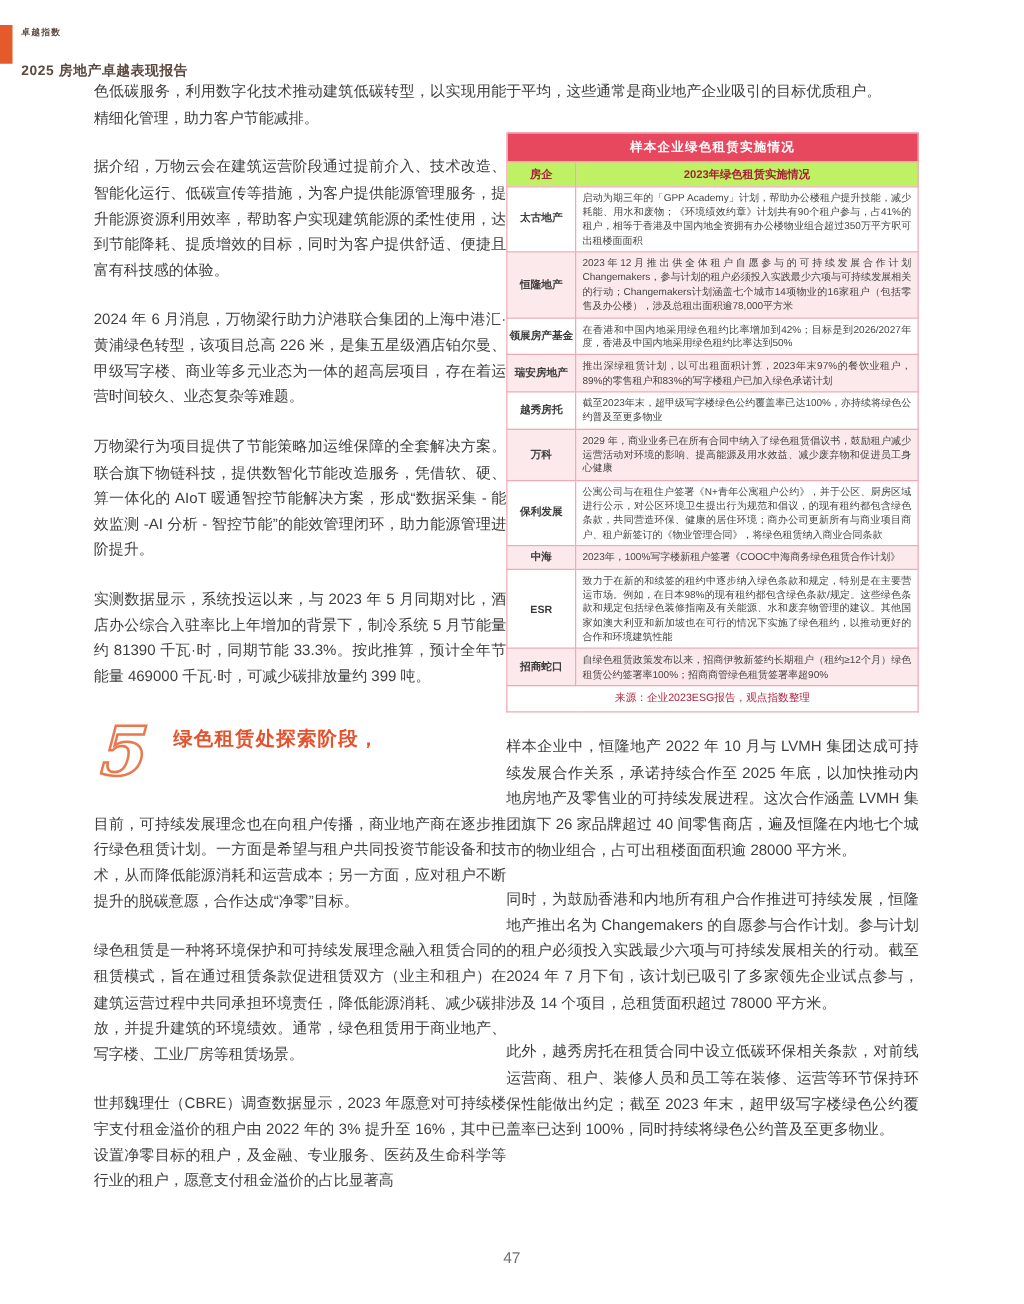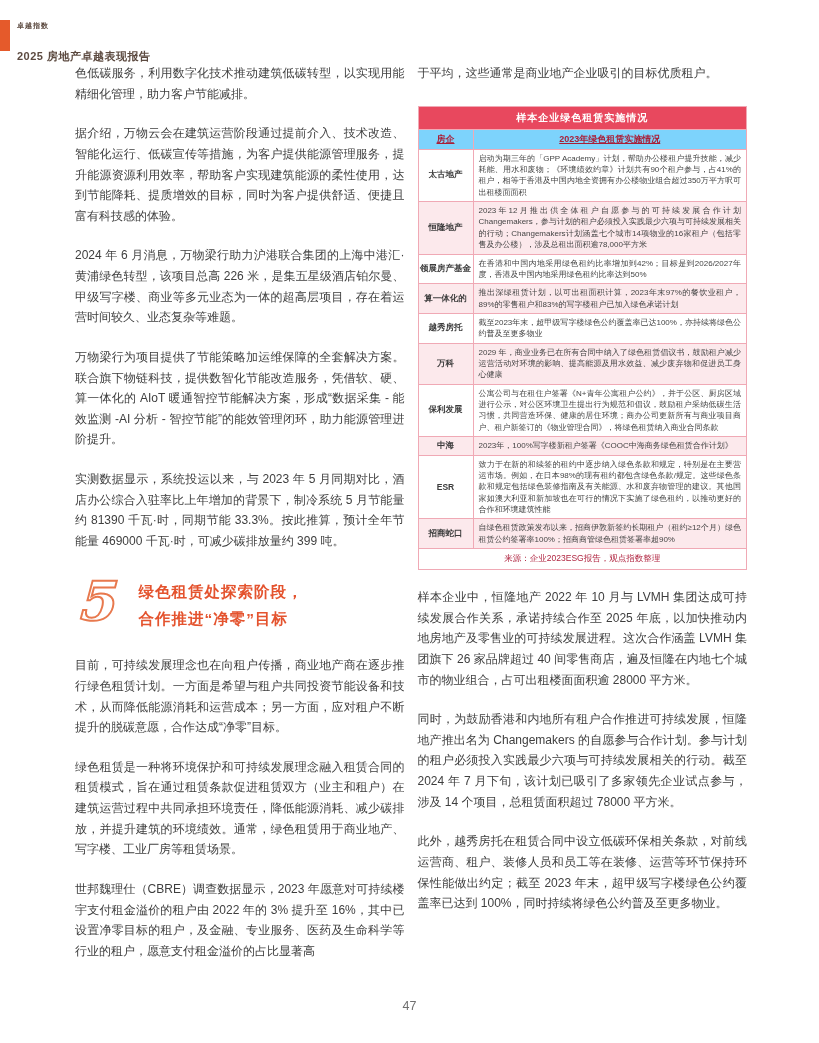--- a/index.html
+++ b/index.html
@@ -9,41 +9,41 @@
     font-family:"Liberation Sans","DejaVu Sans",sans-serif;
   }
   
   .brand { position:absolute; top:20px; left:0; display:flex; align-items:flex-start; }
   .brand-bar { width:10px; height:31px; background:#e55a2b; }
   .brand-text { margin-left:7px; color:#5c4a40; padding-top:1px; }
   .brand-small { font-size:7px; font-weight:bold; letter-spacing:1px; }
   .brand-title { font-size:11px; font-weight:bold; margin-top:18px; letter-spacing:0.5px; }
 
   
-  .columns { position:absolute; top:63px; left:75px; width:672px; display:flex; gap:13px; }
+  .columns { position:absolute; top:63px; left:75px; width:672px; display:flex; }
   .col { width:330px; }
   p.body {
     font-size:12px; line-height:1.72; color:#3e3e3e;
     text-align:justify; margin-bottom:19px;
   }
 
   
   .section-head { display:flex; align-items:flex-start; margin:24px 0 22px 6px; }
   .sec-num {
     font-family:"DejaVu Serif","Liberation Serif",serif; font-style:italic; font-weight:bold;
     font-size:54px; line-height:0.95; color:#ffffff;
     -webkit-text-stroke:2px #e8794e; margin-right:20px; transform:skewX(-4deg);
   }
   .sec-title { color:#e4532e; font-size:15.5px; font-weight:bold; line-height:1.8; letter-spacing:1px; padding-top:2px; }
 
   
   table.green { width:100%; border-collapse:collapse; margin:22px 0 17px; }
   .green th, .green td { border:1px solid #f0a9b5; vertical-align:middle; }
   .green .tbl-title th { background:#e8485e; color:#ffffff; font-size:10px; font-weight:bold; text-align:center; padding:4px 2px; letter-spacing:1px; }
-  .green .tbl-head th { background:#7dd3fc; color:#a81f38; font-size:9px; padding:3px 2px; text-align:center;text-decoration:underline; }
+  .green .tbl-head th { background:#bef264; color:#a81f38; font-size:9px; padding:3px 2px; text-align:center; }
   .green td.company { width:55px; text-align:center; font-size:8.5px; font-weight:bold; color:#3c3c3c; padding:2px 1px; }
   .green td.detail { font-size:8px; line-height:1.42; color:#454545; padding:3px 5px; text-align:justify; }
   .green tr.alt { background:#fce9ec; }
   .green td.source { text-align:center; font-size:8.5px; font-weight:normal; color:#b02540; padding:4px; }
 
   
   .footer { position:absolute; bottom:30px; left:0; width:100%; text-align:center; font-size:12.5px; color:#6f6f6f; }
 </style>
 </head>
 <body>
@@ -62,21 +62,20 @@
     <p class="body">色低碳服务，利用数字化技术推动建筑低碳转型，以实现用能精细化管理，助力客户节能减排。</p>
     <p class="body">据介绍，万物云会在建筑运营阶段通过提前介入、技术改造、智能化运行、低碳宣传等措施，为客户提供能源管理服务，提升能源资源利用效率，帮助客户实现建筑能源的柔性使用，达到节能降耗、提质增效的目标，同时为客户提供舒适、便捷且富有科技感的体验。</p>
     <p class="body">2024 年 6 月消息，万物梁行助力沪港联合集团的上海中港汇·黄浦绿色转型，该项目总高 226 米，是集五星级酒店铂尔曼、甲级写字楼、商业等多元业态为一体的超高层项目，存在着运营时间较久、业态复杂等难题。</p>
     <p class="body">万物梁行为项目提供了节能策略加运维保障的全套解决方案。联合旗下物链科技，提供数智化节能改造服务，凭借软、硬、算一体化的 AIoT 暖通智控节能解决方案，形成“数据采集 - 能效监测 -AI 分析 - 智控节能”的能效管理闭环，助力能源管理进阶提升。</p>
     <p class="body">实测数据显示，系统投运以来，与 2023 年 5 月同期对比，酒店办公综合入驻率比上年增加的背景下，制冷系统 5 月节能量约 81390 千瓦·时，同期节能 33.3%。按此推算，预计全年节能量 469000 千瓦·时，可减少碳排放量约 399 吨。</p>
 
     <div class="section-head">
       <div class="sec-num">5</div>
       <div class="sec-title">
         <div>绿色租赁处探索阶段，</div>
-        <div>合作推进“净零”目标</div>
       </div>
     </div>
 
     <p class="body">目前，可持续发展理念也在向租户传播，商业地产商在逐步推行绿色租赁计划。一方面是希望与租户共同投资节能设备和技术，从而降低能源消耗和运营成本；另一方面，应对租户不断提升的脱碳意愿，合作达成“净零”目标。</p>
     <p class="body">绿色租赁是一种将环境保护和可持续发展理念融入租赁合同的租赁模式，旨在通过租赁条款促进租赁双方（业主和租户）在建筑运营过程中共同承担环境责任，降低能源消耗、减少碳排放，并提升建筑的环境绩效。通常，绿色租赁用于商业地产、写字楼、工业厂房等租赁场景。</p>
     <p class="body">世邦魏理仕（CBRE）调查数据显示，2023 年愿意对可持续楼宇支付租金溢价的租户由 2022 年的 3% 提升至 16%，其中已设置净零目标的租户，及金融、专业服务、医药及生命科学等行业的租户，愿意支付租金溢价的占比显著高</p>
   </div>
 
   <div class="col">
     <p class="body">于平均，这些通常是商业地产企业吸引的目标优质租户。</p>
@@ -98,34 +97,34 @@
         </tr>
         <tr class="alt">
           <td class="company">恒隆地产</td>
           <td class="detail">2023年12月推出供全体租户自愿参与的可持续发展合作计划Changemakers，参与计划的租户必须投入实践最少六项与可持续发展相关的行动；Changemakers计划涵盖七个城市14项物业的16家租户（包括零售及办公楼），涉及总租出面积逾78,000平方米</td>
         </tr>
         <tr>
           <td class="company">领展房产基金</td>
           <td class="detail">在香港和中国内地采用绿色租约比率增加到42%；目标是到2026/2027年度，香港及中国内地采用绿色租约比率达到50%</td>
         </tr>
         <tr class="alt">
-          <td class="company">算一体化的</td>
+          <td class="company">瑞安房地产</td>
           <td class="detail">推出深绿租赁计划，以可出租面积计算，2023年末97%的餐饮业租户，89%的零售租户和83%的写字楼租户已加入绿色承诺计划</td>
         </tr>
         <tr>
           <td class="company">越秀房托</td>
           <td class="detail">截至2023年末，超甲级写字楼绿色公约覆盖率已达100%，亦持续将绿色公约普及至更多物业</td>
         </tr>
         <tr class="alt">
           <td class="company">万科</td>
           <td class="detail">2029 年，商业业务已在所有合同中纳入了绿色租赁倡议书，鼓励租户减少运营活动对环境的影响、提高能源及用水效益、减少废弃物和促进员工身心健康</td>
         </tr>
         <tr>
           <td class="company">保利发展</td>
-          <td class="detail">公寓公司与在租住户签署《N+青年公寓租户公约》，并于公区、厨房区域进行公示，对公区环境卫生提出行为规范和倡议，鼓励租户采纳低碳生活习惯，共同营造环保、健康的居住环境；商办公司更新所有与商业项目商户、租户新签订的《物业管理合同》，将绿色租赁纳入商业合同条款</td>
+          <td class="detail">公寓公司与在租住户签署《N+青年公寓租户公约》，并于公区、厨房区域进行公示，对公区环境卫生提出行为规范和倡议，的现有租约都包含绿色条款，共同营造环保、健康的居住环境；商办公司更新所有与商业项目商户、租户新签订的《物业管理合同》，将绿色租赁纳入商业合同条款</td>
         </tr>
         <tr class="alt">
           <td class="company">中海</td>
           <td class="detail">2023年，100%写字楼新租户签署《COOC中海商务绿色租赁合作计划》</td>
         </tr>
         <tr>
           <td class="company">ESR</td>
           <td class="detail">致力于在新的和续签的租约中逐步纳入绿色条款和规定，特别是在主要营运市场。例如，在日本98%的现有租约都包含绿色条款/规定。这些绿色条款和规定包括绿色装修指南及有关能源、水和废弃物管理的建议。其他国家如澳大利亚和新加坡也在可行的情况下实施了绿色租约，以推动更好的合作和环境建筑性能</td>
         </tr>
         <tr class="alt">

